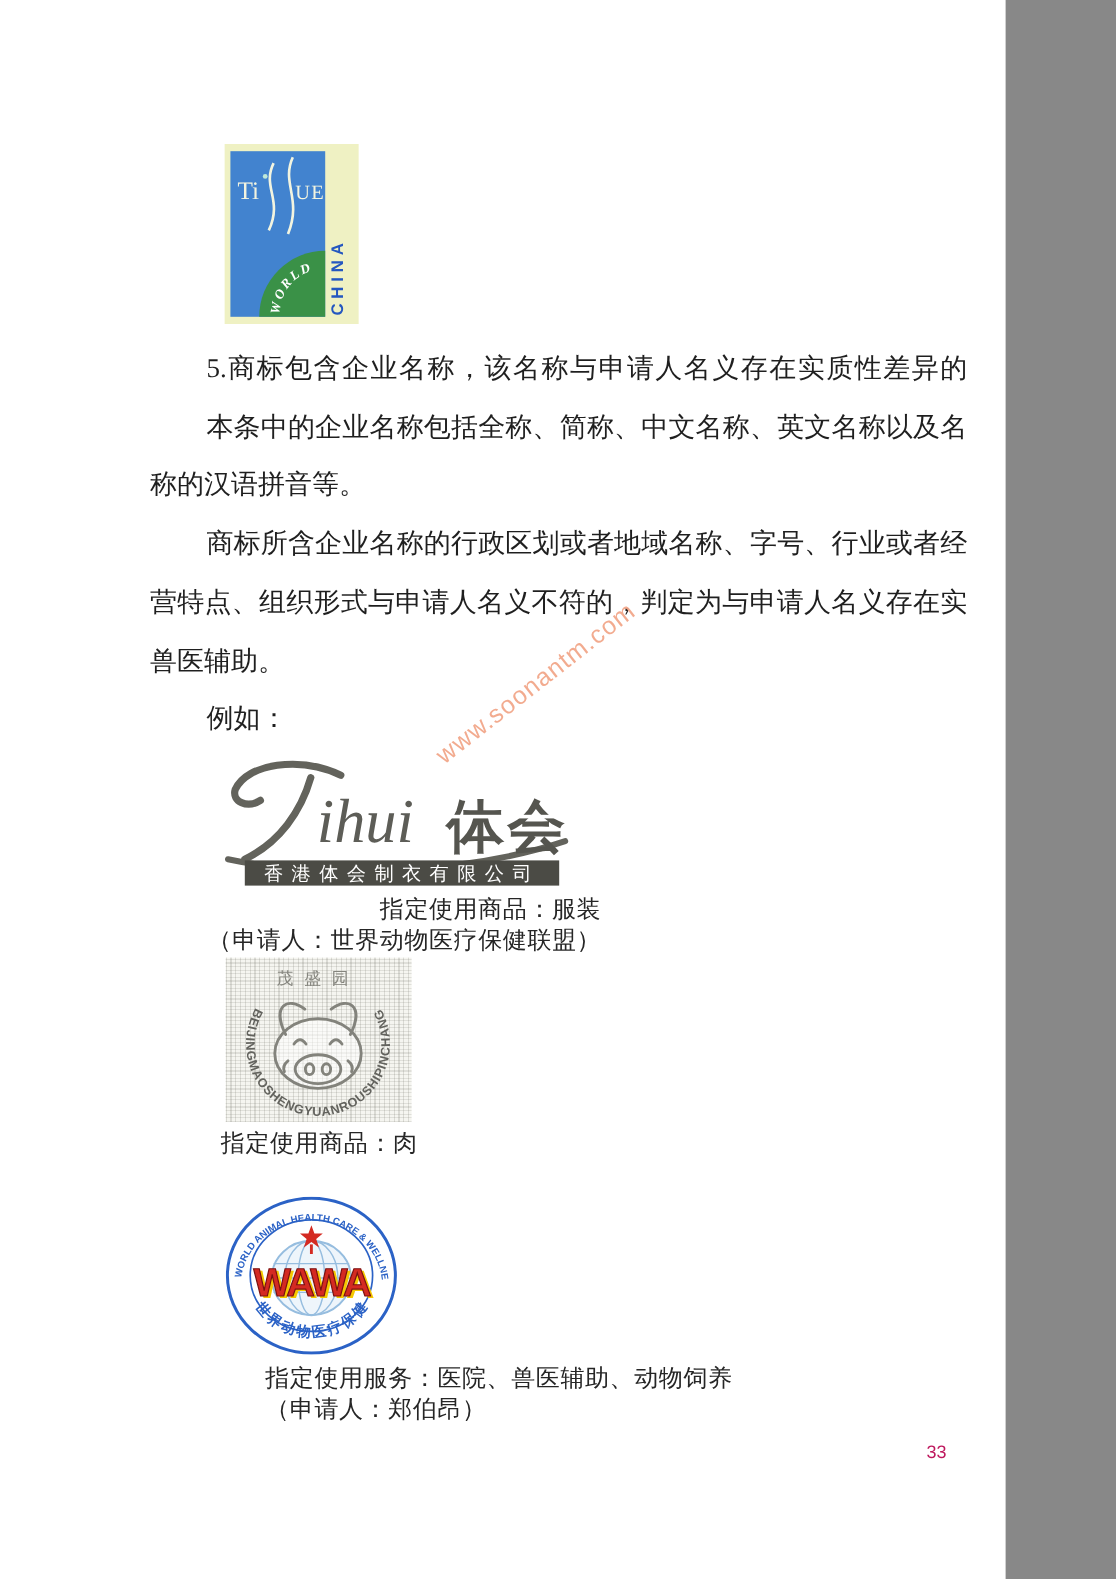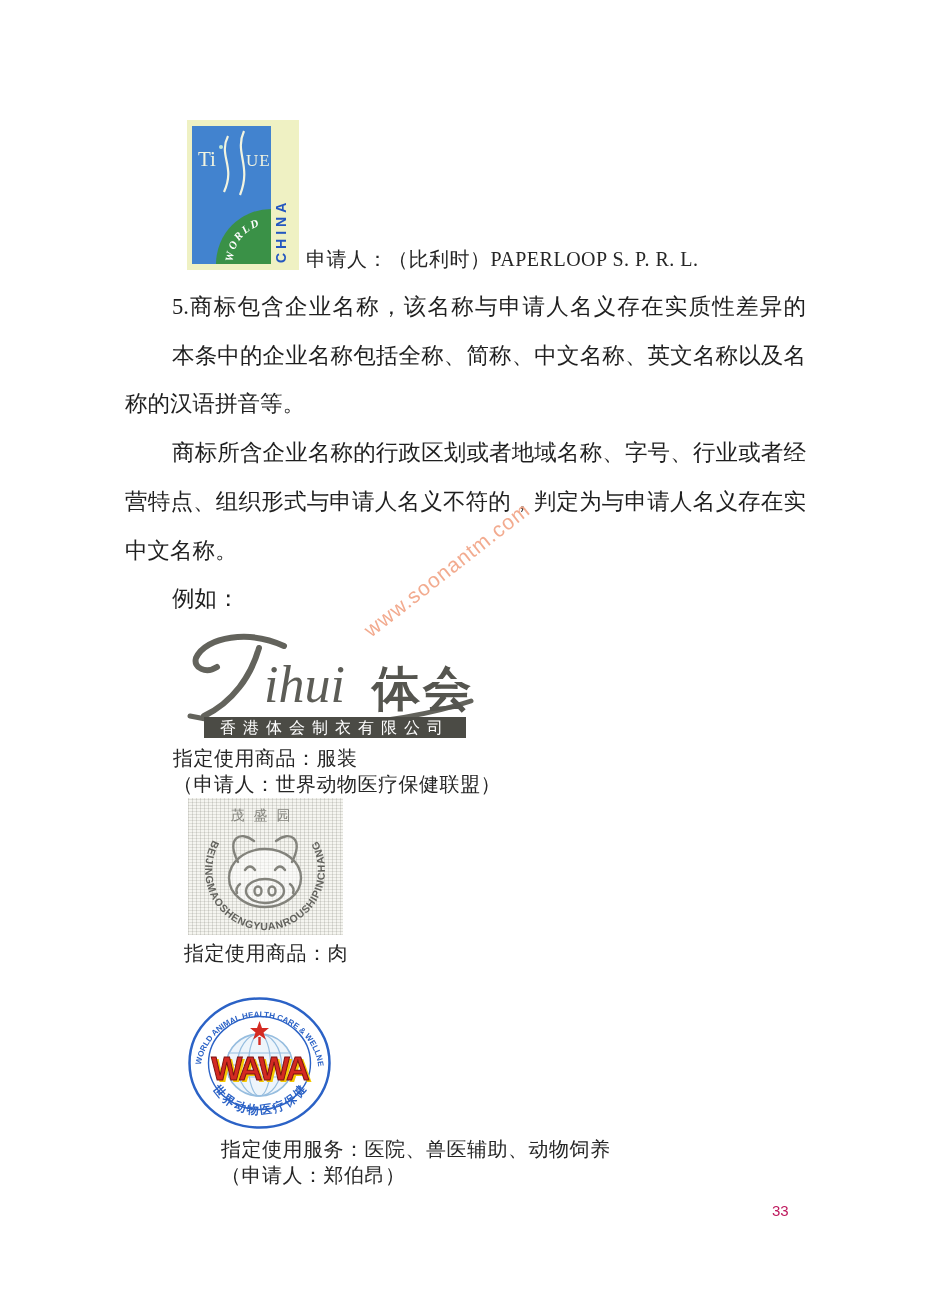--- a/index.html
+++ b/index.html
@@ -1,18 +1,18 @@
 <!DOCTYPE html>
 <html><head>
 <meta charset="utf-8">
 <style>
   html,body{margin:0;padding:0;background:#888;}
   .page{
     position:relative;
-    width:930px;height:1316px;
+    width:838px;height:1316px;
     background:#ffffff;
     overflow:hidden;
     font-family:"Liberation Serif","DejaVu Serif",serif;
     color:#232323;
   }
   
   .bodytext{position:absolute;left:125px;top:283px;width:681px;font-size:22.5px;line-height:48.7px;color:#1f1f1f;}
   .bline{white-space:nowrap;}
   .bline.fill{white-space:normal;text-align:justify;text-align-last:justify;word-break:break-all;}
   .bline.indent{text-indent:47px;}
@@ -73,48 +73,47 @@
       <path id="worldArc" d="M 46,142 A 38,38 0 0 1 84,104"></path>
 
     </defs>
     <text font-size="11" font-weight="bold" font-style="italic" fill="#ffffff" letter-spacing="2">
       <textPath href="#worldArc">WORLD</textPath>
     </text>
 
     <text transform="translate(99,143) rotate(-90)" font-size="14" font-weight="bold" letter-spacing="4" fill="#2457c0" font-family="Liberation Sans, sans-serif">CHINA</text>
   </svg>
 
-  <div class="cap cap1">申请人：（比利时）PAPERLOOP  S. P. R. L.</div>
 
   <div class="bodytext">
     <div class="bline indent fill">5.商标包含企业名称，该名称与申请人名义存在实质性差异的</div>
     <div class="bline indent fill">本条中的企业名称包括全称、简称、中文名称、英文名称以及名</div>
     <div class="bline">称的汉语拼音等。</div>
     <div class="bline indent fill">商标所含企业名称的行政区划或者地域名称、字号、行业或者经</div>
     <div class="bline fill">营特点、组织形式与申请人名义不符的，判定为与申请人名义存在实</div>
-    <div class="bline">中文名称。</div>
+    <div class="bline">兽医辅助。</div>
     <div class="bline indent">例如：</div>
   </div>
 
   <div class="watermark">www.soonantm.com</div>
 
   <svg class="tihui-logo" width="300" height="114" viewBox="0 0 300 114">
     <g stroke="#63635c" fill="none" stroke-linecap="round">
       <path d="M 104,18 C 70,2 26,8 16,30 C 13,40 26,46 37,39" stroke-width="6"></path>
       <path d="M 79,20 C 71,48 53,74 24,88" stroke-width="6"></path>
       <path d="M 10,88 C 90,105 210,100 291,73" stroke-width="5"></path>
     </g>
     <text x="84" y="74" font-size="52" font-style="italic" fill="#5d5d57" font-family="Liberation Serif, serif">ihui</text>
     <text x="192" y="77" font-size="48" font-weight="bold" fill="#55554f" letter-spacing="3">体会</text>
     <rect x="188" y="51" width="106" height="3" fill="#ffffff"></rect>
     <rect x="24" y="89" width="262" height="21" fill="#4b4b45"></rect>
     <text x="155" y="105" text-anchor="middle" font-size="16" fill="#ffffff" letter-spacing="7">香港体会制衣有限公司</text>
   </svg>
 
-  <div class="capset" style="top:746px;">
+  <div class="capset" style="top:746px;text-align:right;">
     <div>指定使用商品：服装</div>
     <div>（申请人：世界动物医疗保健联盟）</div>
   </div>
 
   <div class="pig-logo">
     <svg width="155" height="137" viewBox="0 0 155 137">
       <defs>
         <path id="pigRing" d="M 25,42 A 60,60 0 1 0 129,42"></path>
       </defs>
       <text x="77" y="22" text-anchor="middle" font-size="14" fill="#85857e" letter-spacing="9">茂盛园</text>

